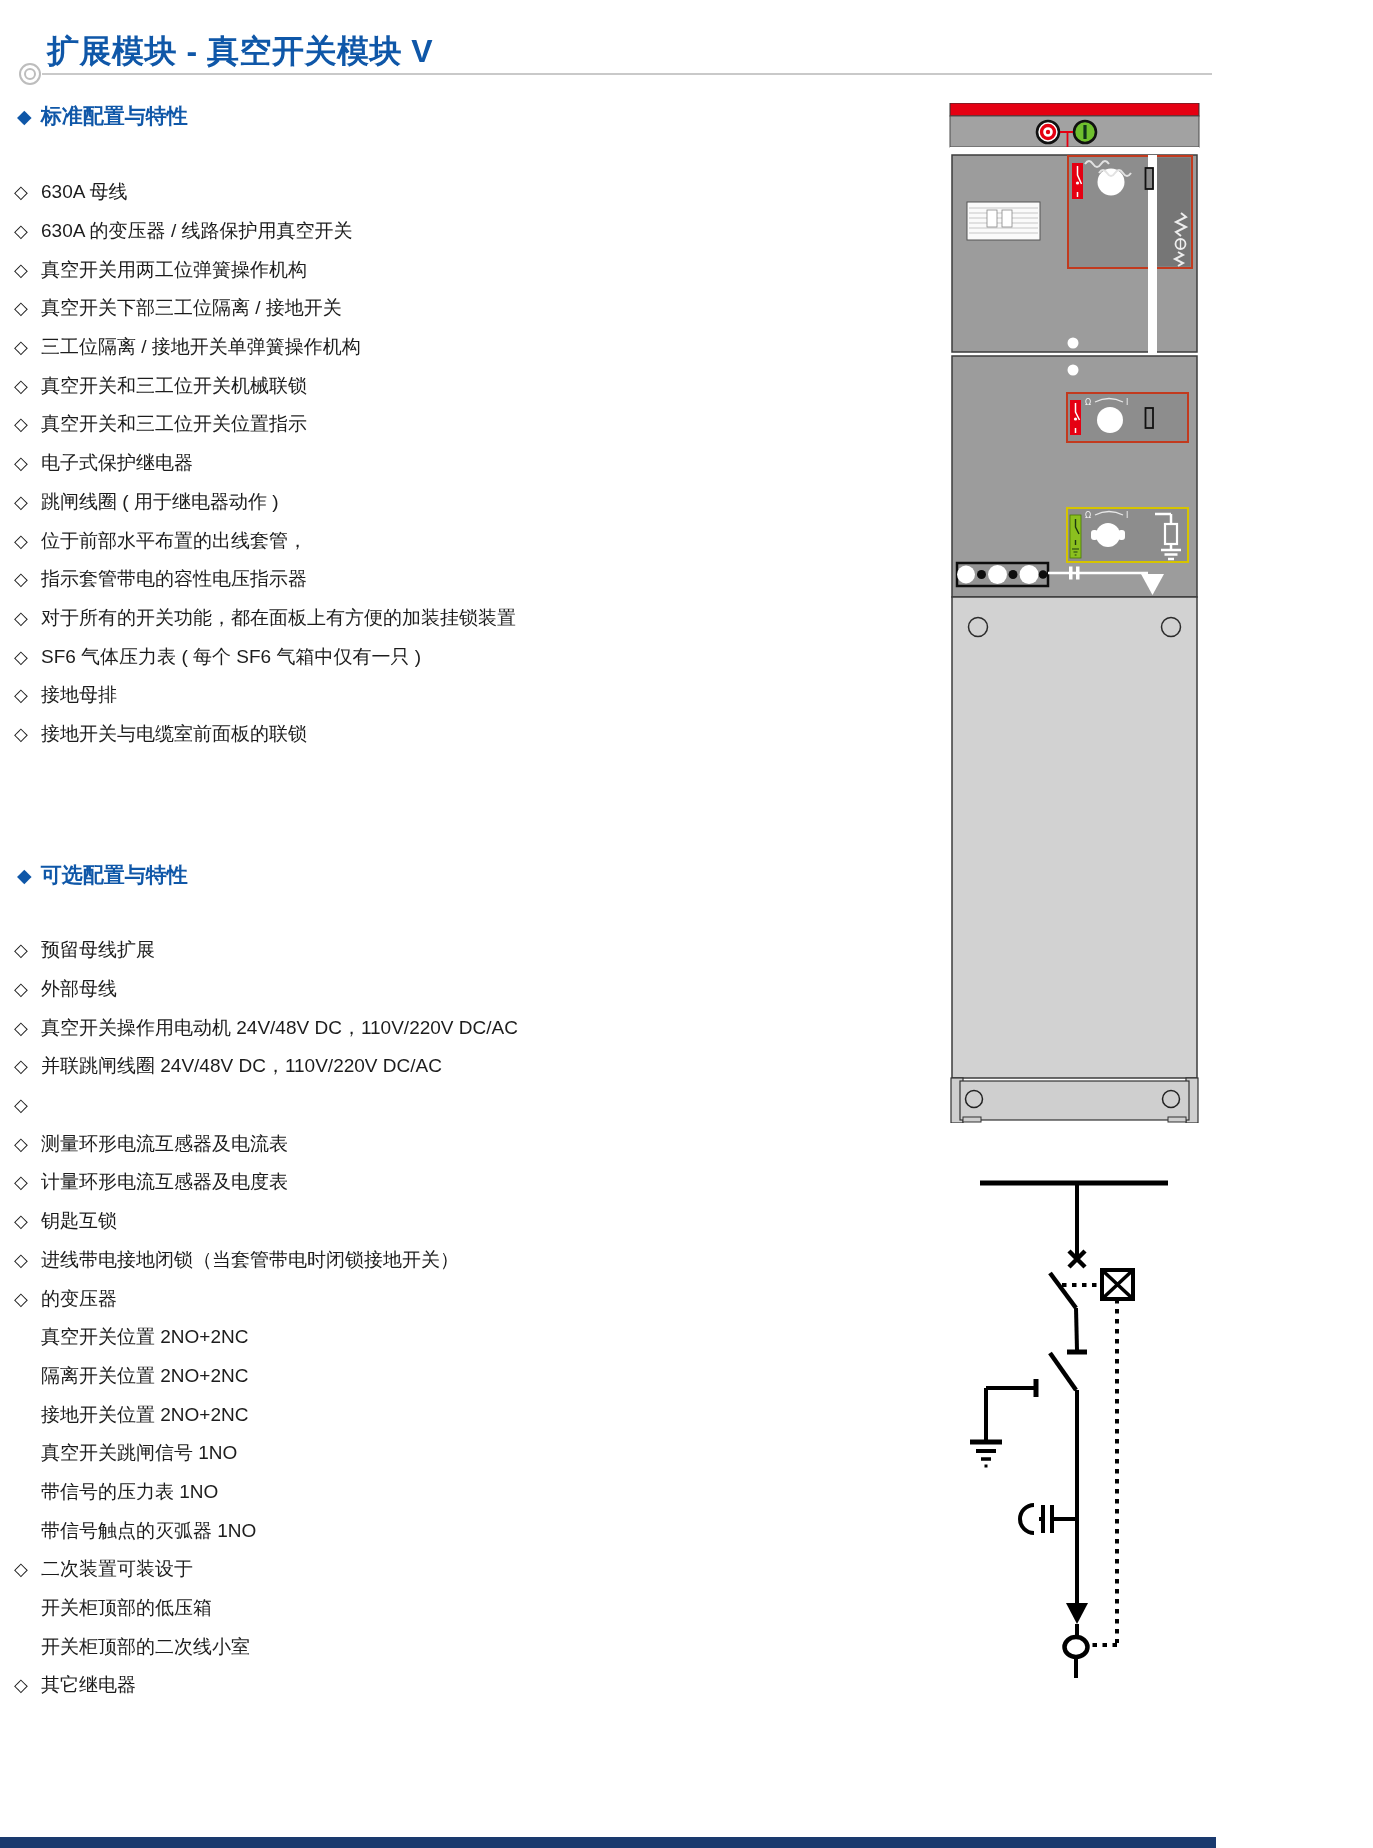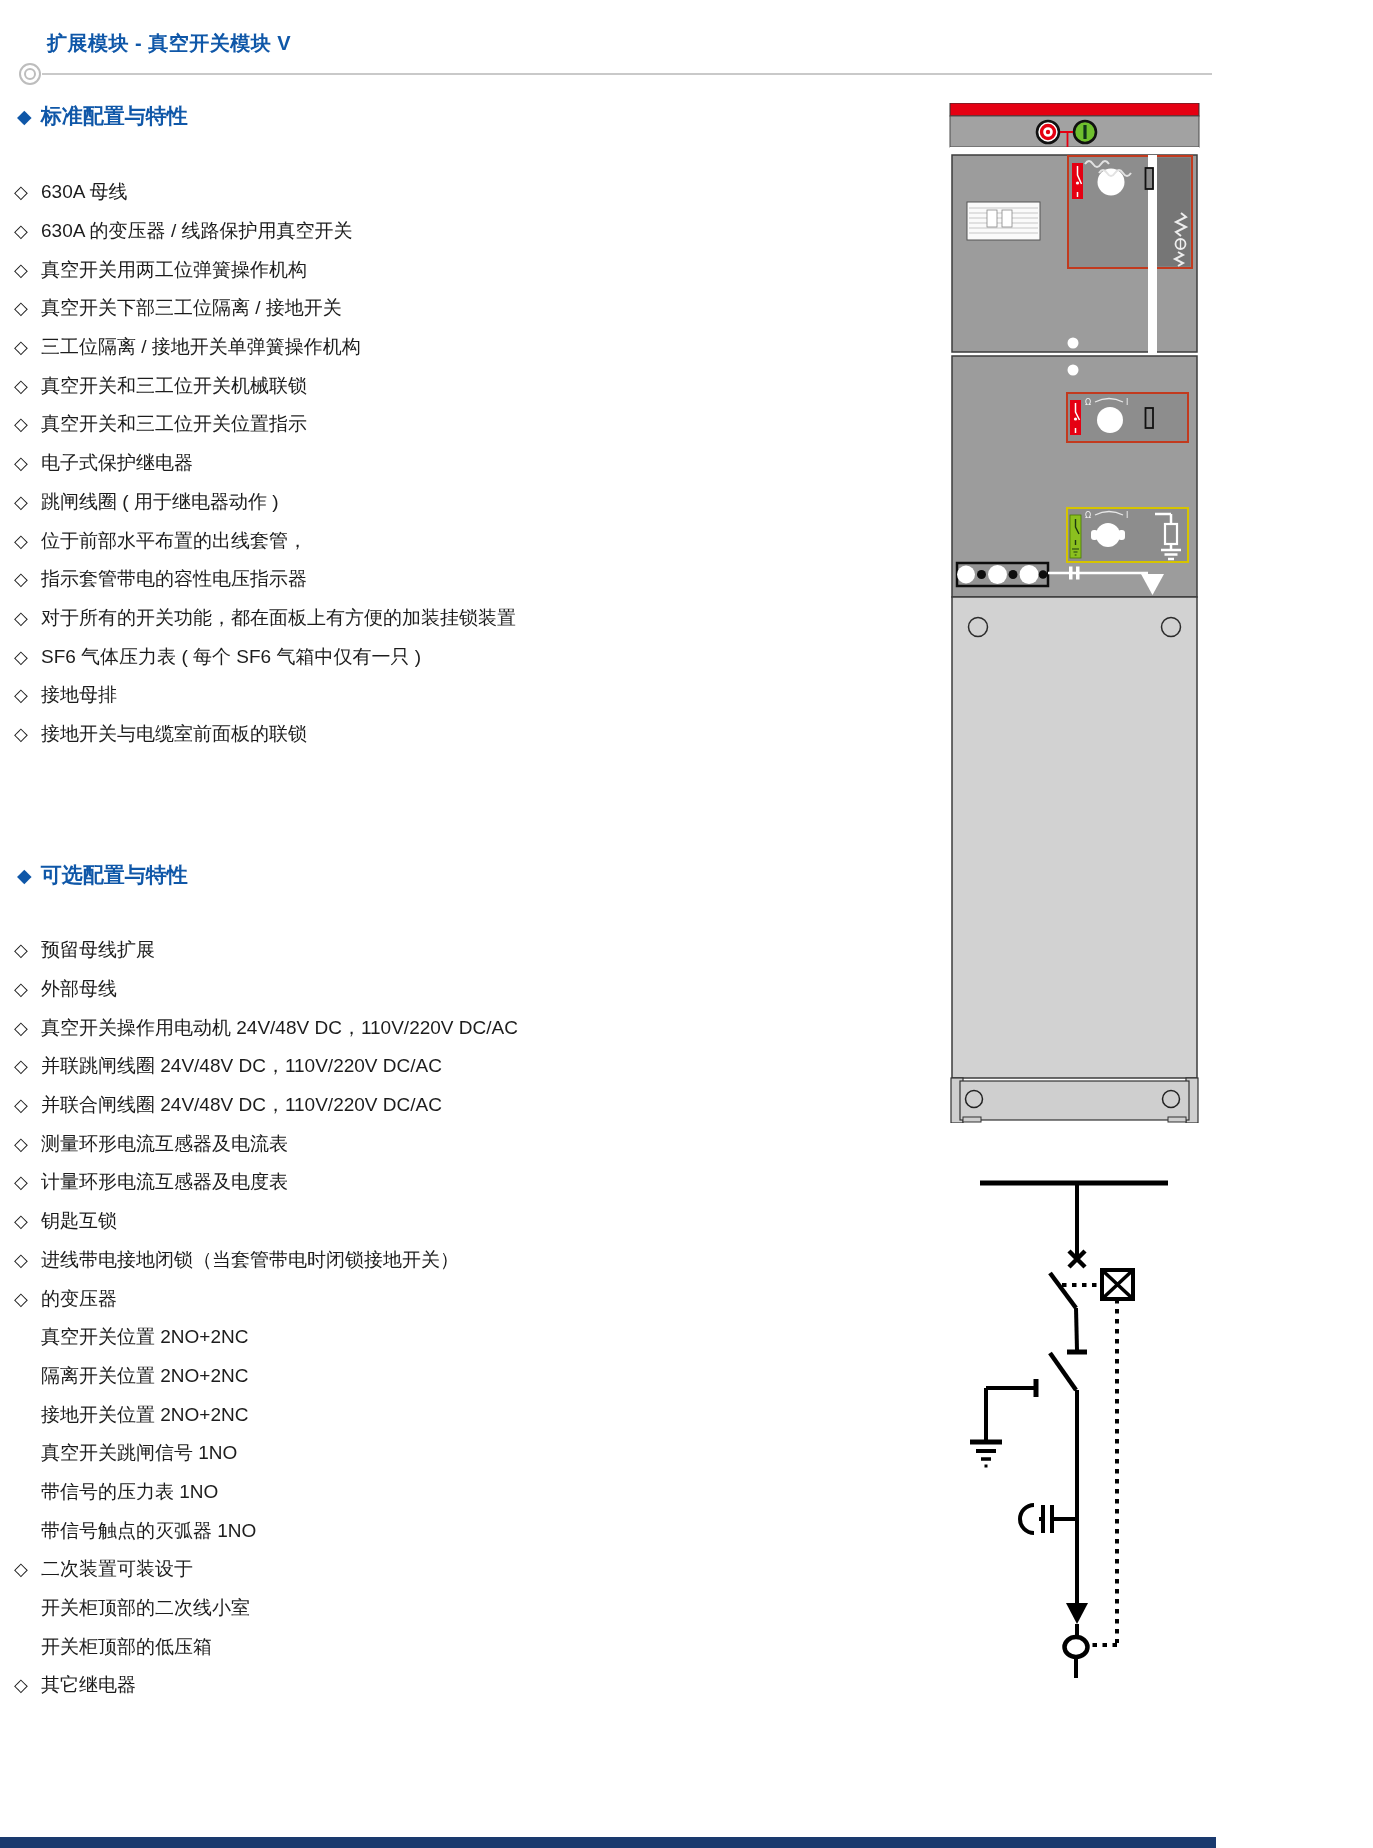--- a/index.html
+++ b/index.html
@@ -2,21 +2,21 @@
 <html style="--accent: #0f57a8; --red: #e50012; --panel_outline: #c23a1e; --yellow_outline: #d6c400; --green: #8bc01f; --cabinet_gray: #9c9c9c; --cabinet_light: #d2d2d2; --navy: #1a3a6e;"><head>
 <meta charset="utf-8">
 <style>
   html,body{margin:0;padding:0;background:#ffffff;}
   .page{
     position:relative;width:1373px;height:1848px;background:#ffffff;overflow:hidden;
     font-family:"Liberation Sans","DejaVu Sans",sans-serif;color:#1f1f1f;
   }
   
   .page-title{
-    position:absolute;left:47px;top:30px;font-size:20px;font-weight:bold;
+    position:absolute;left:47px;top:30px;font-size:32px;font-weight:bold;
     color:var(--accent,#0f57a8);letter-spacing:0.5px;white-space:nowrap;
   }
   .deco-ring{
     position:absolute;left:19px;top:63px;width:22px;height:22px;border-radius:50%;
     border:2px solid #bdbdbd;background:#fff;box-sizing:border-box;
   }
   .deco-ring .inner{
     position:absolute;left:3px;top:3px;width:12px;height:12px;border-radius:50%;
     border:2px solid #bdbdbd;box-sizing:border-box;
   }
@@ -142,21 +142,20 @@
       <div class="li">
         <span class="dia">◇</span>
         <span class="txt">真空开关操作用电动机 24V/48V DC，110V/220V DC/AC</span>
       </div>
       <div class="li">
         <span class="dia">◇</span>
         <span class="txt">并联跳闸线圈 24V/48V DC，110V/220V DC/AC</span>
       </div>
       <div class="li">
         <span class="dia">◇</span>
-        <span class="txt">并联合闸线圈 24V/48V DC，110V/220V DC/AC</span>
       </div>
       <div class="li">
         <span class="dia">◇</span>
         <span class="txt">测量环形电流互感器及电流表</span>
       </div>
       <div class="li">
         <span class="dia">◇</span>
         <span class="txt">计量环形电流互感器及电度表</span>
       </div>
       <div class="li">
@@ -194,25 +193,25 @@
       <div class="li ind">
         <span class="dia">◇</span>
         <span class="txt">带信号触点的灭弧器 1NO</span>
       </div>
       <div class="li">
         <span class="dia">◇</span>
         <span class="txt">二次装置可装设于</span>
       </div>
       <div class="li ind">
         <span class="dia">◇</span>
+        <span class="txt">开关柜顶部的低压箱</span>
+      </div>
+      <div class="li ind">
+        <span class="dia">◇</span>
         <span class="txt">开关柜顶部的二次线小室</span>
-      </div>
-      <div class="li ind">
-        <span class="dia">◇</span>
-        <span class="txt">开关柜顶部的低压箱</span>
       </div>
       <div class="li">
         <span class="dia">◇</span>
         <span class="txt">其它继电器</span>
       </div>
     </div>
 
   <div class="cabinet-wrap">
     <svg width="251" height="1020" viewBox="0 0 251 1020" xmlns="http://www.w3.org/2000/svg">
 

